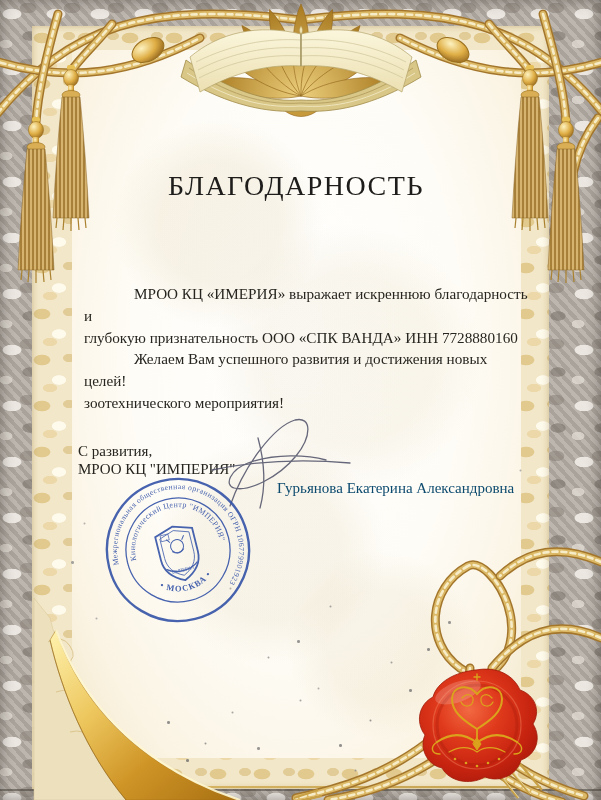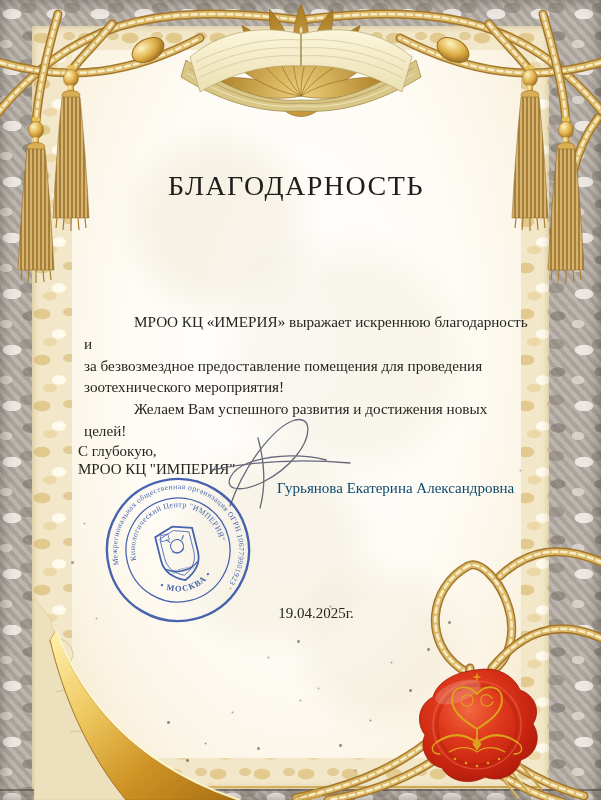--- a/index.html
+++ b/index.html
@@ -32,21 +32,21 @@
       radial-gradient(circle at 62% 44%, rgba(208,186,132,.12) 0 85px, transparent 135px),
       radial-gradient(circle at 44% 72%, rgba(208,186,132,.14) 0 70px, transparent 115px),
       radial-gradient(circle at 70% 86%, rgba(208,186,132,.12) 0 55px, transparent 95px);}
   .gold-edge{position:absolute;left:40px;right:60px;bottom:12px;height:2px;
     background:linear-gradient(to right,#d9b24f,#b98f2e);opacity:.75;}
   .bottom-edge{position:absolute;left:0;right:0;bottom:9px;height:2px;background:rgba(60,55,48,.5);}
   
   .title{position:absolute;left:0;top:170px;width:592px;text-align:center;
     font-size:28px;letter-spacing:1.5px;color:#1e1d1b;}
   .body-text{position:absolute;left:84px;top:283px;width:446px;
-    font-size:15.2px;line-height:21.8px;color:#26251f;margin-top:28px;}
+    font-size:15.2px;line-height:21.8px;color:#26251f;}
   .body-line.indent{text-indent:50px;}
   .sig-block{position:absolute;left:78px;top:443px;font-size:15px;line-height:17.8px;color:#26251f;}
   .signer-name{position:absolute;left:277px;top:480px;font-size:15px;color:#0c4a6e;}
   .date{position:absolute;left:240px;top:605px;width:152px;text-align:center;
     font-size:15px;color:#26251f;}
   
   svg.decor{position:absolute;pointer-events:none;}
   #decor-top{left:0;top:0;}
   #decor-bottom{left:0;top:480px;}
   .stamp{position:absolute;left:102px;top:474px;width:152px;height:152px;
@@ -188,27 +188,27 @@
       </g>
       <path d="M301,34 L301,66" stroke="#9b8c58" stroke-width="1.2"></path>
       <path d="M301,26 C299,29 299,32 301,34 C303,32 303,29 301,26 Z" fill="#efe3b4" stroke="#b3a36a" stroke-width=".5"></path>
     </g>
   </svg>
 
   <div class="title">БЛАГОДАРНОСТЬ</div>
 
   <div class="body-text">
     <div class="body-line indent">МРОО КЦ «ИМЕРИЯ» выражает искреннюю благодарность и</div>
-    <div class="body-line">за безвозмездное предоставление помещения для проведения</div>
+    <div class="body-line">глубокую признательность ООО «СПК ВАНДА» ИНН 7728880160</div>
+    <div class="body-line indent">Желаем Вам успешного развития и достижения новых целей!</div>
     <div class="body-line">зоотехнического мероприятия!</div>
-    <div class="body-line indent">Желаем Вам успешного развития и достижения новых целей!</div>
   </div>
 
   <div class="sig-block">
-    <div>С глубокую,</div>
+    <div>С развития,</div>
     <div>МРОО КЦ "ИМПЕРИЯ"</div>
   </div>
 
   <svg class="signature" width="160" height="115" viewBox="0 0 160 115">
     <g stroke="#4d4f66" stroke-width="1.3" fill="none" opacity=".85" stroke-linecap="round">
       <path d="M30,98 C45,55 75,18 95,12 C112,8 112,28 96,48 C78,70 48,84 34,80 C24,77 30,62 48,55 C75,45 108,47 126,52"></path>
       <path d="M12,62 C50,54 95,50 150,55"></path>
       <path d="M58,30 C64,52 66,78 60,100"></path>
     </g>
   </svg>
@@ -238,21 +238,20 @@
       <path d="M76,52 L95,58 L95,82 C95,94 87,102 76,107 C65,102 57,94 57,82 L57,58 Z" stroke-width="1.8"></path>
       <path d="M76,56 L91,61 L91,81 C91,91 85,98 76,102 C67,98 61,91 61,81 L61,61 Z" stroke-width=".8"></path>
       <rect x="62" y="58" width="8" height="6" stroke-width=".7"></rect>
       <circle cx="76" cy="72" r="6.5" stroke-width="1"></circle>
       <path d="M70,67 l-3,-4 M82,67 l3,-4 M70,76 q6,6 12,0" stroke-width="1"></path>
       <path d="M60,92 C68,99 84,99 92,92" stroke-width="1.2"></path>
     </g>
     <text x="76" y="98" font-size="4.6" text-anchor="middle" fill="#2f4fa6">ИМПЕРИЯ</text>
   </svg>
 
-  <div class="date">19.04.2025г.</div>
 
   <svg id="decor-bottom" class="decor" width="601" height="320" viewBox="0 0 601 320">
     <defs>
       <linearGradient id="curlG" x1="0" y1="0" x2="1" y2="1">
         <stop offset="0%" stop-color="#fff2ae"></stop>
           <stop offset="35%" stop-color="#edc75e"></stop>
         <stop offset="65%" stop-color="#cf9426"></stop>
           <stop offset="100%" stop-color="#a76f12"></stop>
       </linearGradient>
       <radialGradient id="waxG" cx="42%" cy="36%" r="75%">

